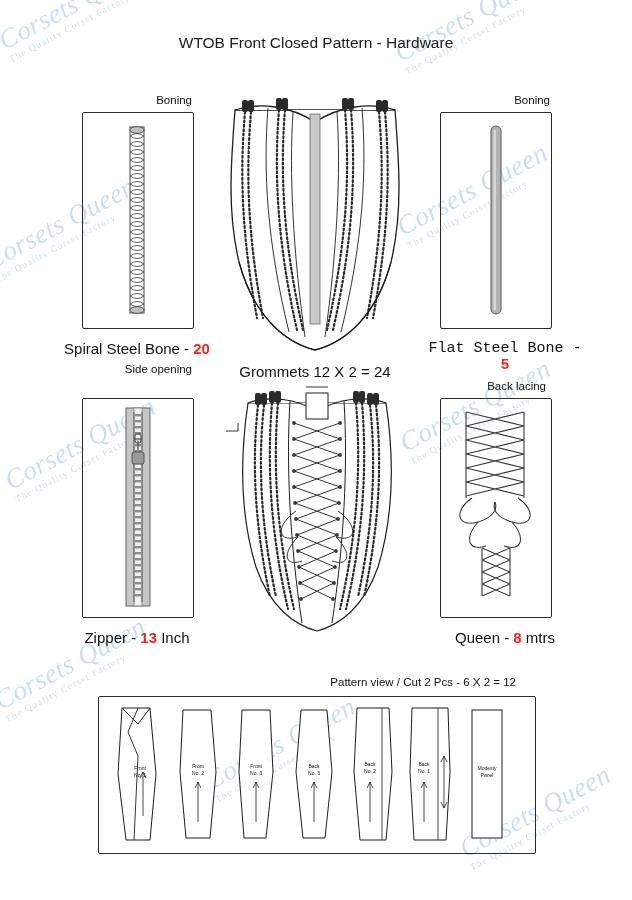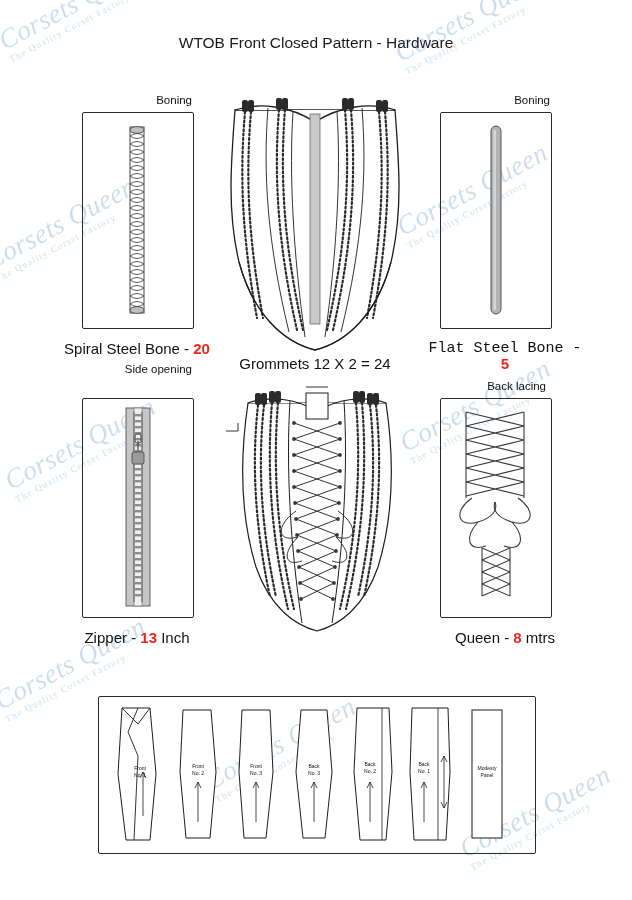--- a/index.html
+++ b/index.html
@@ -213,21 +213,21 @@
         <rect x="77" y="6" width="6" height="12" rx="2"></rect>
         <rect x="137" y="6" width="6" height="12" rx="2"></rect>
         <rect x="143" y="6" width="6" height="12" rx="2"></rect>
         <rect x="171" y="8" width="6" height="12" rx="2"></rect>
         <rect x="177" y="8" width="6" height="12" rx="2"></rect>
       </g>
 
       <path d="M34 170 C48 222, 78 250, 110 258 C142 250, 172 222, 186 170" fill="none" stroke="#1d1d1d" stroke-width="1.1"></path>
     </svg>
   </div>
-  <div class="panel-caption" style="left:215px; top:355px; width:200px;">Grommets 12 X 2 = 24</div>
+  <div class="panel-caption" style="left:215px; top:363px; width:200px;">Grommets 12 X 2 = 24</div>
 
   <div class="panel-title" style="left:82px; top:363px; width:110px;">Side opening</div>
   <div class="box" style="left:82px; top:398px; width:110px; height:218px;"></div>
   <div class="abs" style="left:124px; top:406px;">
     <svg width="28" height="202" viewBox="0 0 28 202">
       <rect x="2" y="2" width="24" height="198" fill="#c6c6c6" stroke="#555" stroke-width="0.9"></rect>
       <rect x="10" y="2" width="8" height="198" fill="#efefef" stroke="#777" stroke-width="0.7"></rect>
       <g stroke="#4a4a4a" stroke-width="0.8">
         <line x1="10" y1="6" x2="10" y2="196"></line>
         <line x1="18" y1="6" x2="18" y2="196"></line>
@@ -391,20 +391,21 @@
         <line x1="58" y1="142" x2="58" y2="190"></line>
         <line x1="14" y1="6" x2="14" y2="92"></line>
         <line x1="72" y1="6" x2="72" y2="92"></line>
       </g>
     </svg>
   </div>
   <div class="panel-caption" style="left:420px; top:629px; width:170px;">
     <span>Queen  - </span><span class="hl">8</span><span> mtrs</span>
   </div>
 
+  <div class="panel-title" style="left:116px; top:676px; width:400px;">Pattern view / Cut 2 Pcs - 6 X 2 = 12</div>
   <div class="box" style="left:98px; top:696px; width:436px; height:156px;"></div>
 
   <div class="abs" style="left:110px; top:704px;">
     <svg width="56" height="140" viewBox="0 0 56 140">
       <path d="M12 4 L40 4 L46 70 L40 136 L16 136 L8 70 Z" fill="#ffffff" stroke="#1d1d1d" stroke-width="1"></path>
       <path d="M28 4 L18 28 L28 52 L24 136" fill="none" stroke="#1d1d1d" stroke-width="0.9"></path>
       <path d="M12 4 L28 20 L40 4" fill="none" stroke="#1d1d1d" stroke-width="0.9"></path>
       <g stroke="#1d1d1d" stroke-width="0.8" fill="none">
         <line x1="33" y1="112" x2="33" y2="68"></line>
           <path d="M33 68 l-3 6 M33 68 l3 6"></path>

